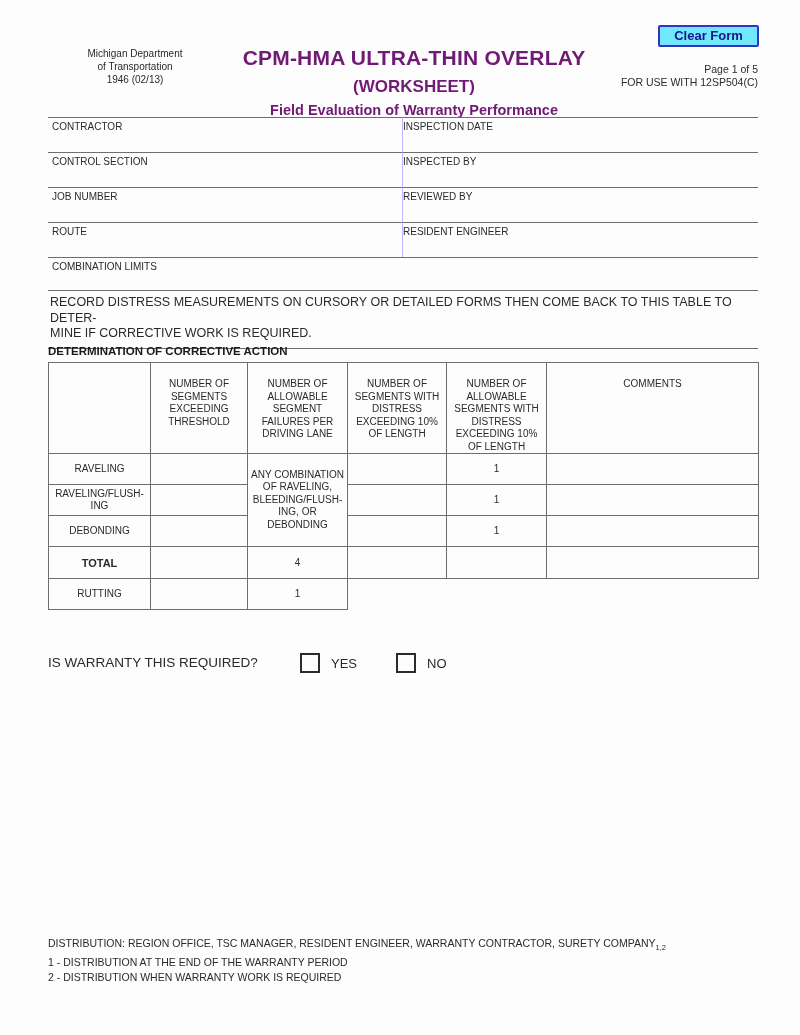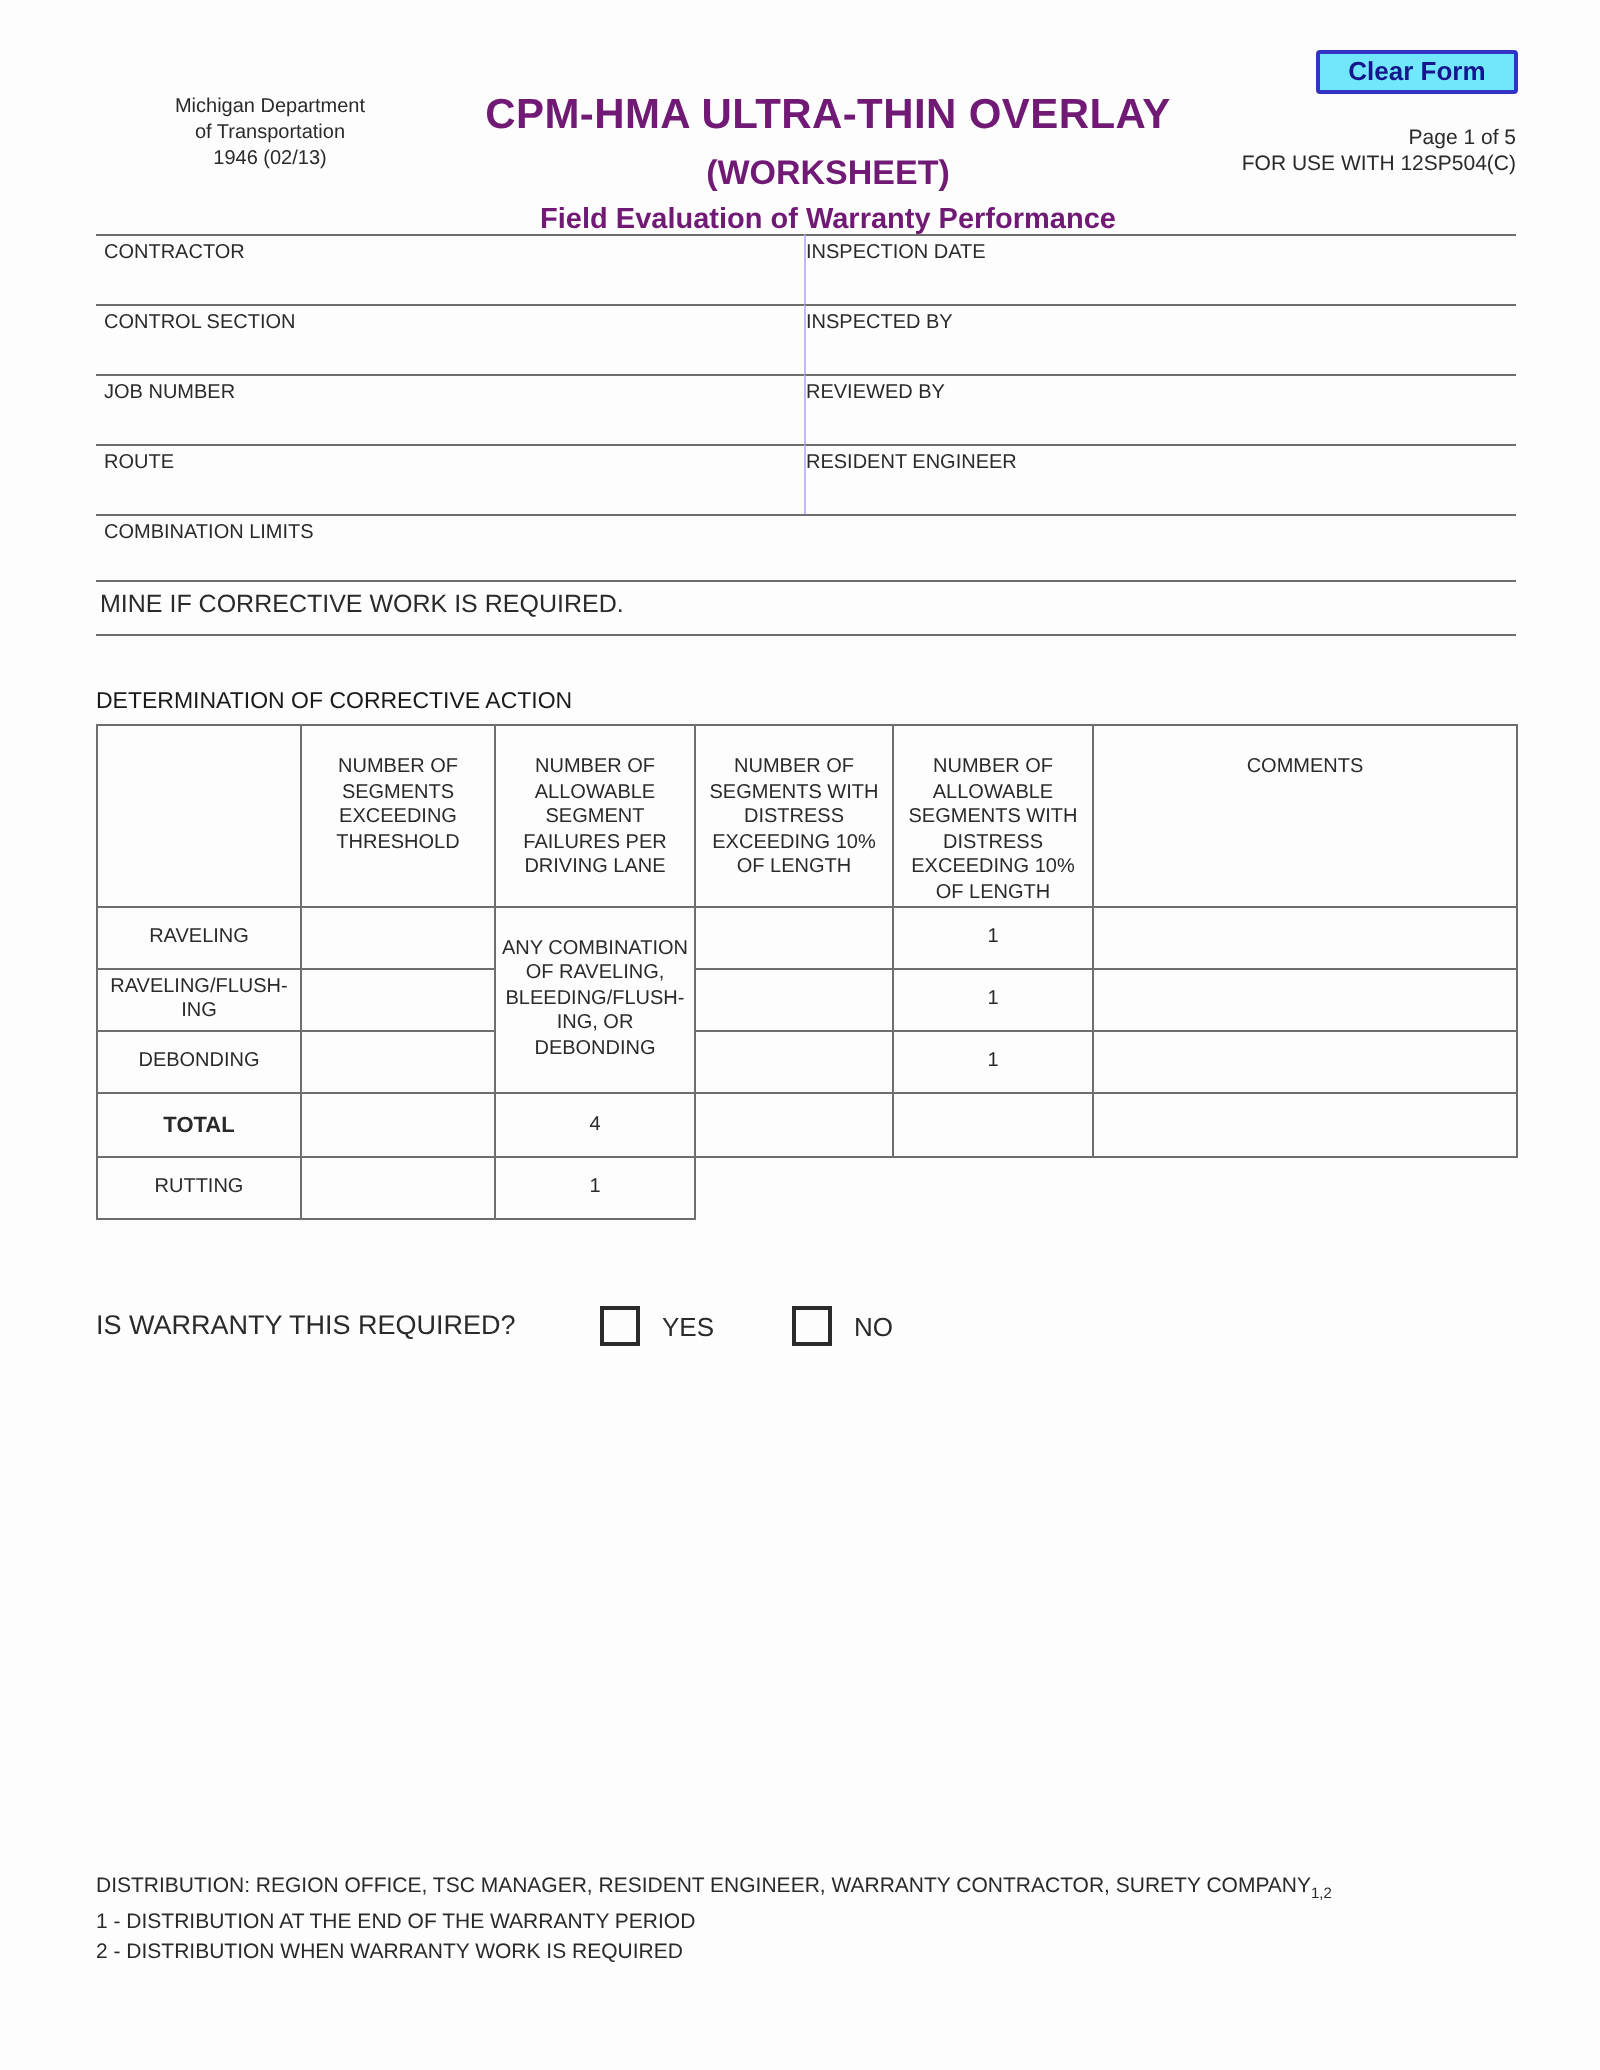--- a/index.html
+++ b/index.html
@@ -53,21 +53,21 @@
   
   .instructions {
     position: absolute; left: 48px; top: 290px; width: 710px;
     border-top: 1px solid #6e6e6e; border-bottom: 1px solid #6e6e6e;
     padding: 4px 2px 6px 2px;
     font-size: 12.5px; line-height: 15.5px; color: #2a2a2a;
   }
   
   .section-title {
     position: absolute; left: 48px; top: 345px;
-    font-size: 11.5px; font-weight: normal; color: #1a1a1a;
+    font-size: 11.5px; font-weight: bold; color: #1a1a1a;
   }
   .dtable {
     position: absolute; left: 48px; top: 362px;
     border-collapse: collapse; table-layout: fixed; width: 710px;
     font-size: 10px; color: #2a2a2a;
   }
   .dtable th, .dtable td {
     border: 1px solid #6e6e6e;
     text-align: center;
     overflow-wrap: break-word;
@@ -163,20 +163,21 @@
       </div>
     </div>
     <div class="frow">
       <div class="fcell full">
         <span>COMBINATION LIMITS</span>
       </div>
     </div>
   </div>
 
   <div class="instructions">
+    <span style="display:block">RECORD DISTRESS MEASUREMENTS ON CURSORY OR DETAILED FORMS THEN COME BACK TO THIS TABLE TO DETER-</span>
     <span style="display:block">MINE IF CORRECTIVE WORK IS REQUIRED.</span>
   </div>
 
   <div class="section-title">DETERMINATION OF CORRECTIVE ACTION</div>
 
   <table class="dtable">
     <colgroup>
       <col class="c0">
         <col class="c1">
         <col class="c2">

